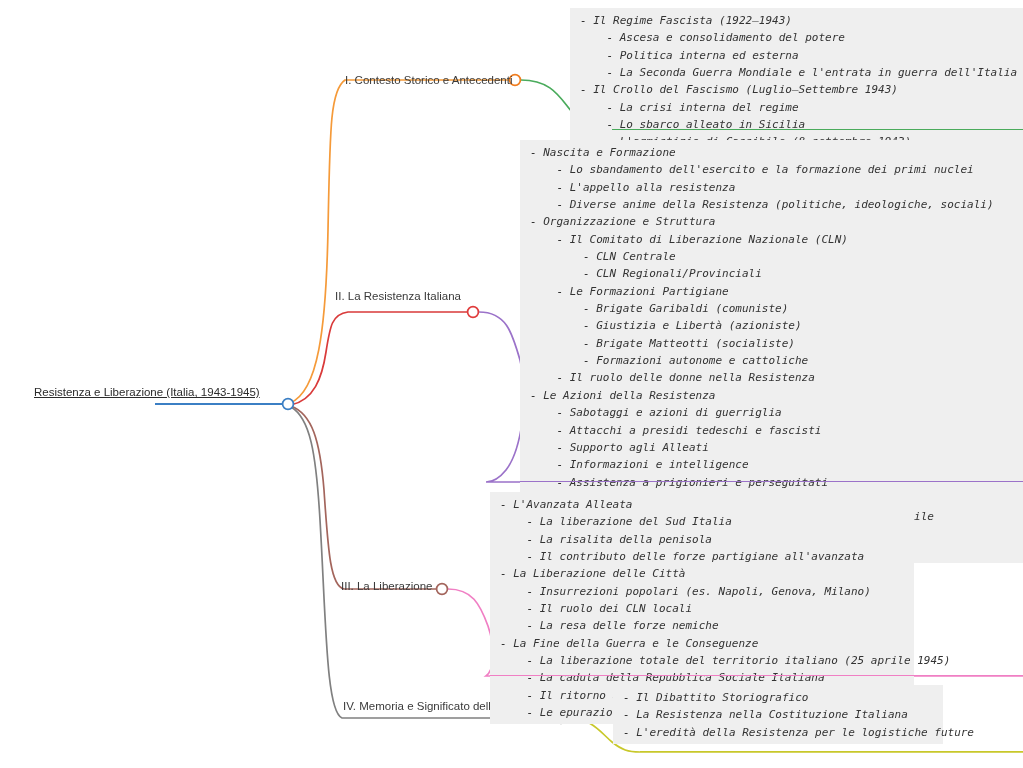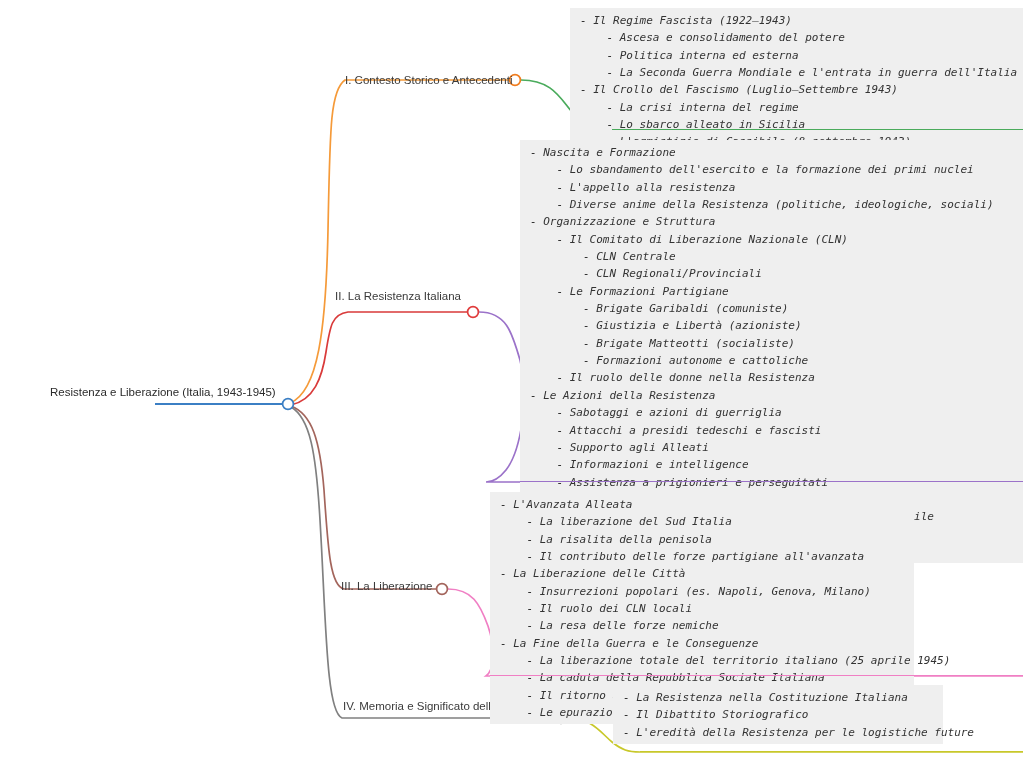--- a/index.html
+++ b/index.html
@@ -67,35 +67,35 @@
     <path d="M 291 407 C 310 418 316 452 320 520 C 326 620 326 712 342 718 L 556 718" fill="none" stroke="#808080" stroke-width="1.7"></path>
     <path d="M 567 718 C 592 718 600 732 612 742 C 622 750 628 752 640 752 L 1023 752" fill="none" stroke="#c8c82a" stroke-width="1.7"></path>
 
     <circle cx="288" cy="404" r="5.4" fill="#ffffff" stroke="#3b7fc4" stroke-width="1.7"></circle>
     <circle cx="515" cy="80" r="5.4" fill="#ffffff" stroke="#f07c1e" stroke-width="1.7"></circle>
     <circle cx="473" cy="312" r="5.4" fill="#ffffff" stroke="#e03c3c" stroke-width="1.7"></circle>
     <circle cx="442" cy="589" r="5.4" fill="#ffffff" stroke="#a3655c" stroke-width="1.7"></circle>
     <circle cx="561" cy="718" r="5.4" fill="#ffffff" stroke="#808080" stroke-width="1.7"></circle>
   </svg>
 
-  <div class="node-label root-label" style="left:50px;top:386px;">Resistenza e Liberazione (Italia, 1943-1945)</div>
+  <div class="node-label root-label" style="left:34px;top:386px;text-decoration:underline;">Resistenza e Liberazione (Italia, 1943-1945)</div>
 
   <div class="node-label" style="left:345px;top:62px;margin-top:12px;">I. Contesto Storico e Antecedenti</div>
 
   <div class="node-label" style="left:335px;top:290px;">II. La Resistenza Italiana</div>
 
   <div class="node-label" style="left:341px;top:580px;">III. La Liberazione</div>
 
   <div class="node-label" style="left:343px;top:700px;">IV. Memoria e Significato della Resistenza</div>
 
   <div class="content-block" id="cb1" style="left:570px;top:8px;width:453px;"><span class="ln">- Il Regime Fascista (1922–1943)</span><span class="ln">    - Ascesa e consolidamento del potere</span><span class="ln">    - Politica interna ed esterna</span><span class="ln">    - La Seconda Guerra Mondiale e l'entrata in guerra dell'Italia</span><span class="ln">- Il Crollo del Fascismo (Luglio–Settembre 1943)</span><span class="ln">    - La crisi interna del regime</span><span class="ln">    - Lo sbarco alleato in Sicilia</span><span class="ln">    - L'armistizio di Cassibile (8 settembre 1943)</span></div>
   <div class="underline" style="left:612px;top:129px;width:411px;background:#4aab5c;"></div>
 
   <div class="content-block" id="cb2" style="left:520px;top:140px;width:503px;"><span class="ln">- Nascita e Formazione</span><span class="ln">    - Lo sbandamento dell'esercito e la formazione dei primi nuclei</span><span class="ln">    - L'appello alla resistenza</span><span class="ln">    - Diverse anime della Resistenza (politiche, ideologiche, sociali)</span><span class="ln">- Organizzazione e Struttura</span><span class="ln">    - Il Comitato di Liberazione Nazionale (CLN)</span><span class="ln">        - CLN Centrale</span><span class="ln">        - CLN Regionali/Provinciali</span><span class="ln">    - Le Formazioni Partigiane</span><span class="ln">        - Brigate Garibaldi (comuniste)</span><span class="ln">        - Giustizia e Libertà (azioniste)</span><span class="ln">        - Brigate Matteotti (socialiste)</span><span class="ln">        - Formazioni autonome e cattoliche</span><span class="ln">    - Il ruolo delle donne nella Resistenza</span><span class="ln">- Le Azioni della Resistenza</span><span class="ln">    - Sabotaggi e azioni di guerriglia</span><span class="ln">    - Attacchi a presidi tedeschi e fascisti</span><span class="ln">    - Supporto agli Alleati</span><span class="ln">    - Informazioni e intelligence</span><span class="ln">    - Assistenza a prigionieri e perseguitati</span><span class="ln">- Difficoltà e Repressione</span><span class="ln">    - La Repubblica Sociale Italiana (RSI) e la guerra civile</span><span class="ln">    - L'occupazione tedesca e le rappresaglie</span><span class="ln">    - Divisioni interne e sfide logistiche</span></div>
   <div class="underline" style="left:520px;top:481px;width:503px;background:#9b72c9;"></div>
 
   <div class="content-block" id="cb3" style="left:490px;top:492px;width:424px;"><span class="ln">- L'Avanzata Alleata</span><span class="ln">    - La liberazione del Sud Italia</span><span class="ln">    - La risalita della penisola</span><span class="ln">    - Il contributo delle forze partigiane all'avanzata</span><span class="ln">- La Liberazione delle Città</span><span class="ln">    - Insurrezioni popolari (es. Napoli, Genova, Milano)</span><span class="ln">    - Il ruolo dei CLN locali</span><span class="ln">    - La resa delle forze nemiche</span><span class="ln">- La Fine della Guerra e le Conseguenze</span><span class="ln">    - La liberazione totale del territorio italiano (25 aprile 1945)</span><span class="ln">    - La caduta della Repubblica Sociale Italiana</span><span class="ln">    - Il ritorno alla democrazia</span><span class="ln">    - Le epurazioni e il difficile dopoguerra</span></div>
   <div class="underline" style="left:490px;top:675px;width:533px;background:#f07fc4;"></div>
 
-  <div class="content-block" id="cb4" style="left:613px;top:685px;width:330px;"><span class="ln">- La Resistenza nella Costituzione Italiana</span><span class="ln">- Il Dibattito Storiografico</span><span class="ln">- L'eredità della Resistenza per le logistiche future</span></div>
+  <div class="content-block" id="cb4" style="left:613px;top:685px;width:330px;"><span class="ln">- Il Dibattito Storiografico</span><span class="ln">- La Resistenza nella Costituzione Italiana</span><span class="ln">- L'eredità della Resistenza per le logistiche future</span></div>
   <div class="underline" style="left:640px;top:751px;width:383px;background:#c8c82a;"></div>
 
 </div>
 
 </body></html>

